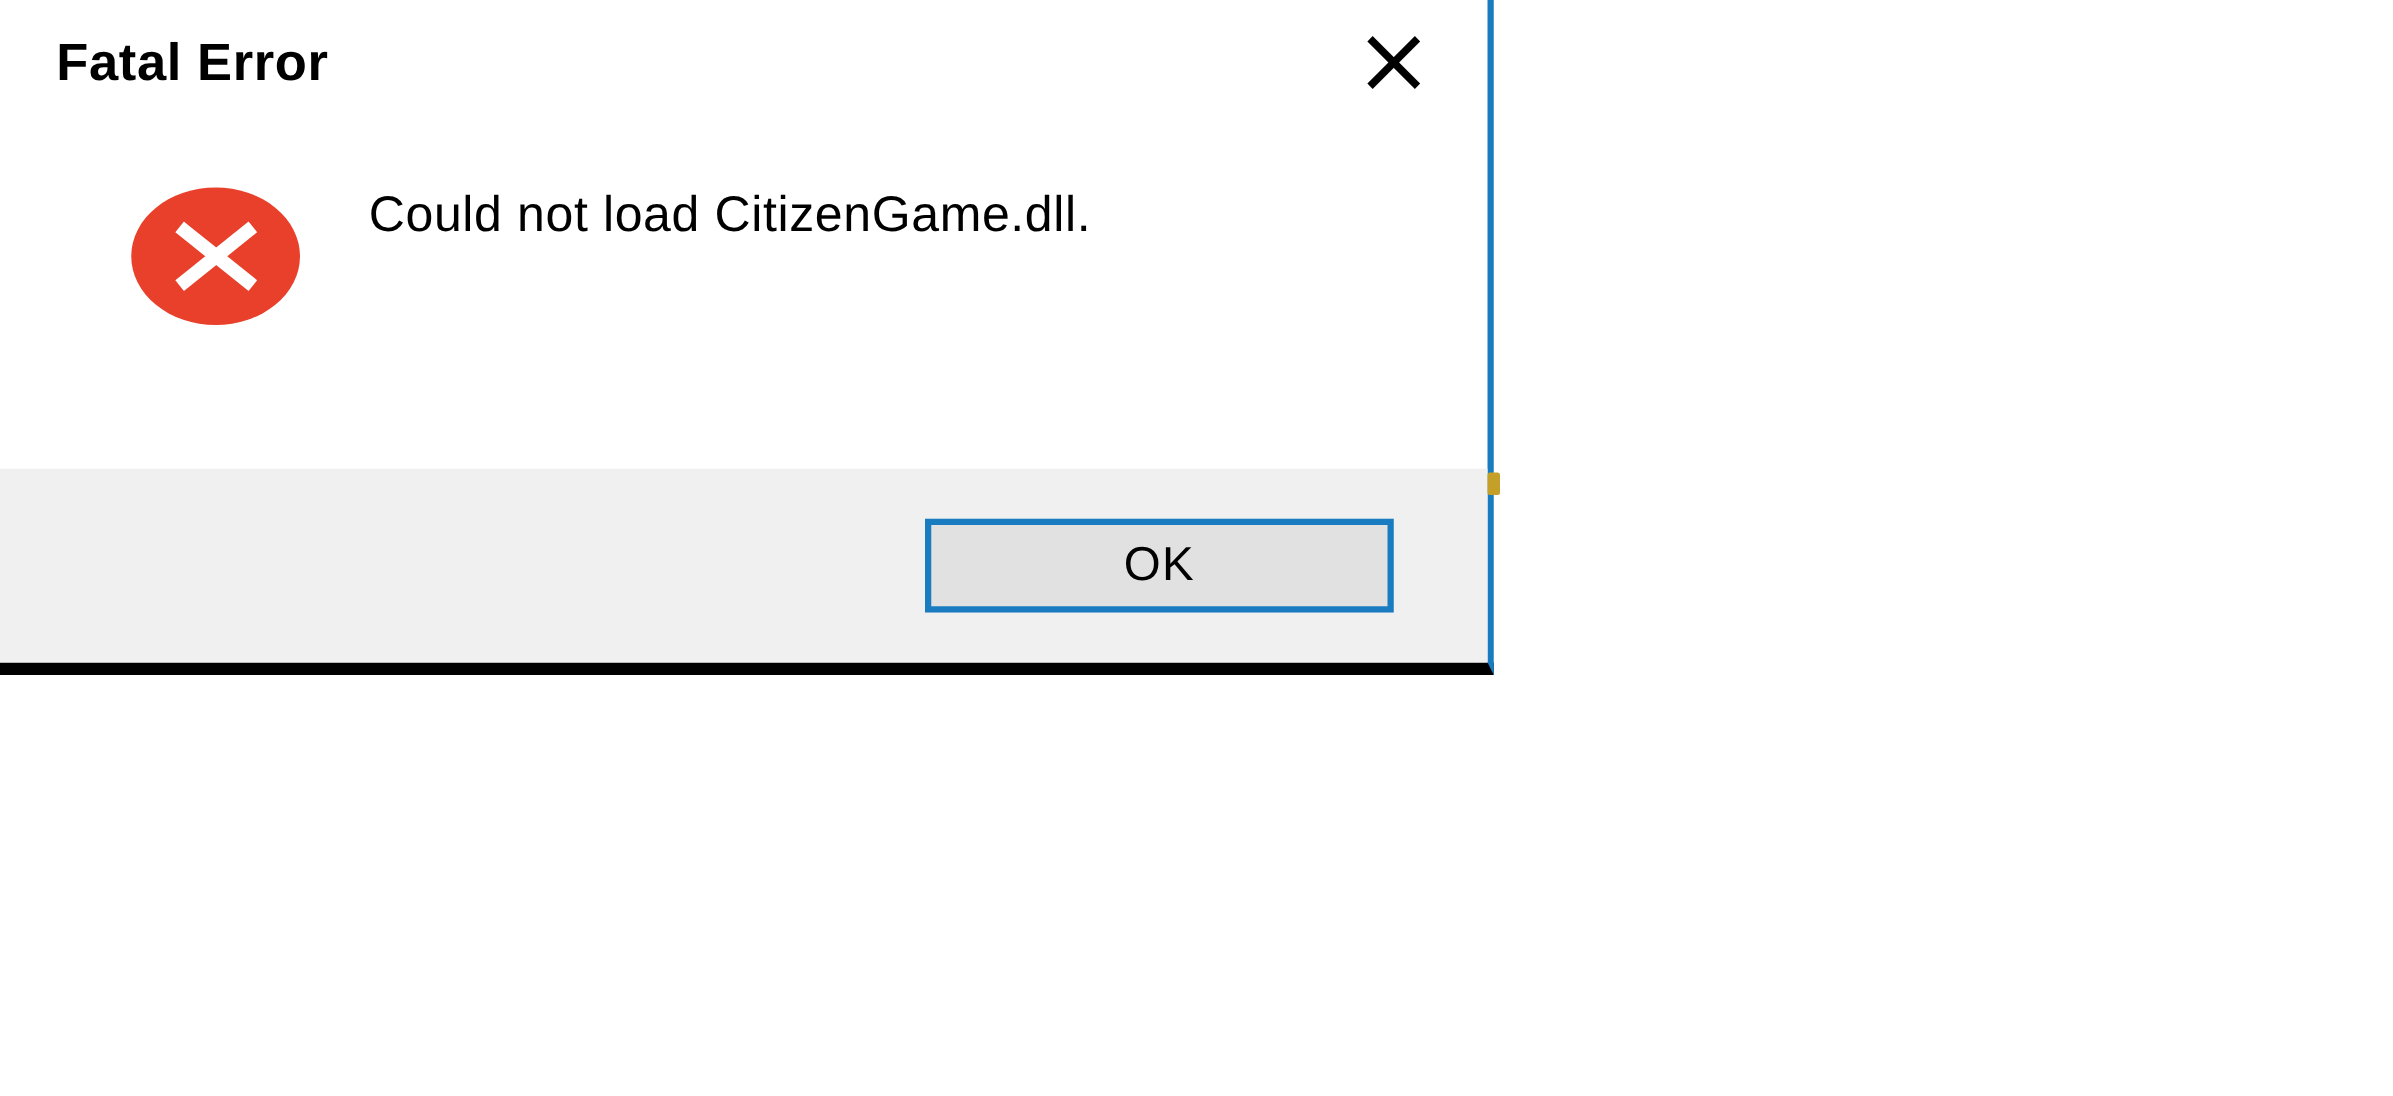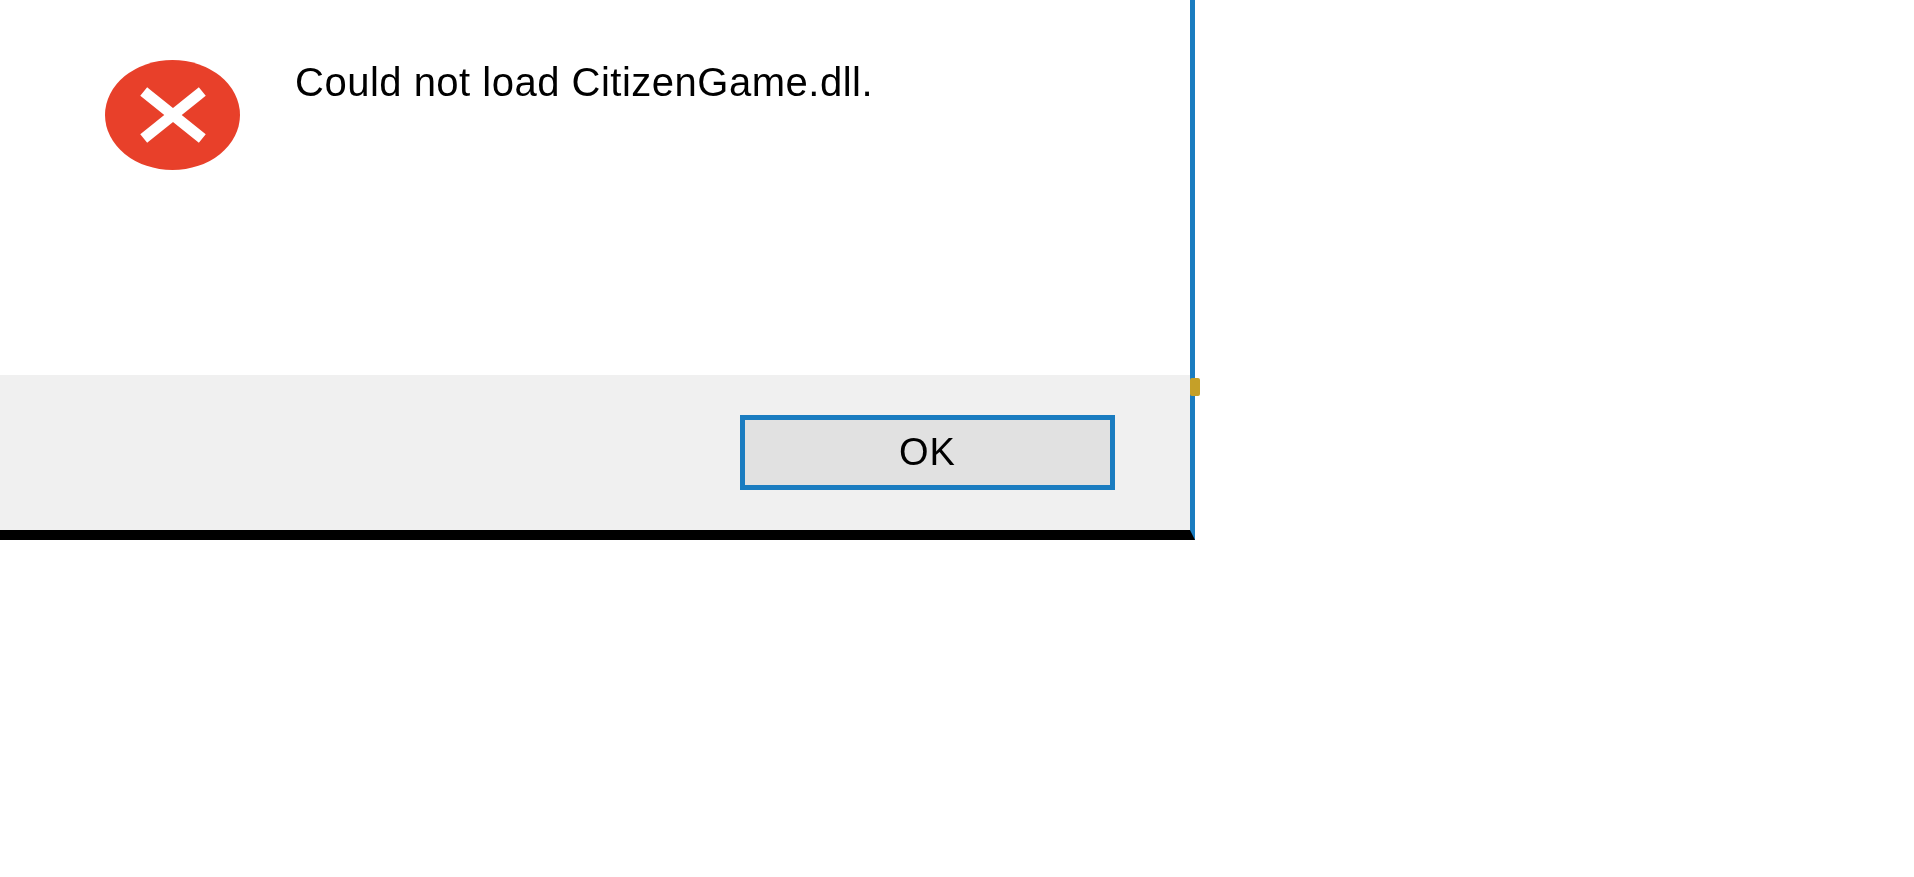--- a/index.html
+++ b/index.html
@@ -127,20 +127,29 @@
       width: 10px;
       height: 18px;
       background: #c5a028;
       border-radius: 2px;
     }
   </style>
 </head>
 <body>
 
 <div class="dialog">
+  <div class="titlebar">
+    <div class="title-text">Fatal Error</div>
+    <div class="close-icon">
+      <svg viewBox="0 0 46 46">
+        <line x1="4" y1="4" x2="42" y2="42" stroke="#000000" stroke-width="6"></line>
+        <line x1="42" y1="4" x2="4" y2="42" stroke="#000000" stroke-width="6"></line>
+      </svg>
+    </div>
+  </div>
 
   <div class="content-area">
     <div class="error-icon">
       <div class="error-circle">
         <svg viewBox="0 0 70 56">
           <line x1="10" y1="8" x2="60" y2="48" stroke="#ffffff" stroke-width="11" stroke-linecap="square"></line>
           <line x1="60" y1="8" x2="10" y2="48" stroke="#ffffff" stroke-width="11" stroke-linecap="square"></line>
         </svg>
       </div>
     </div>

